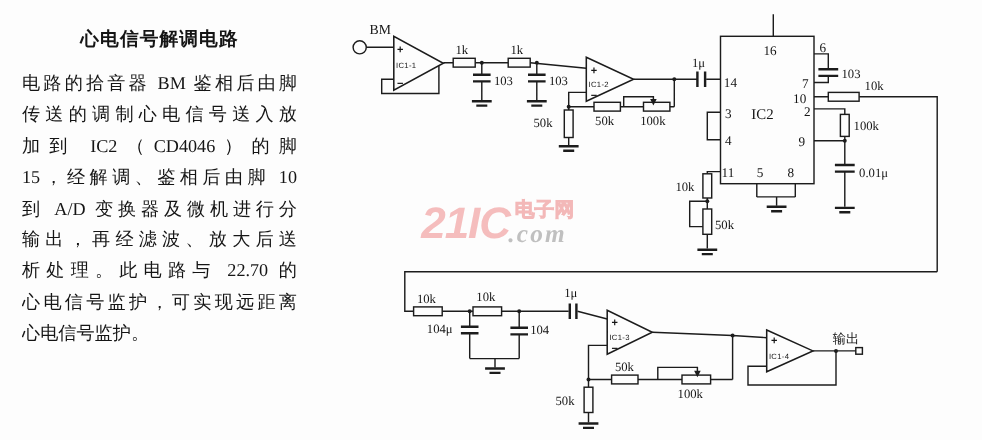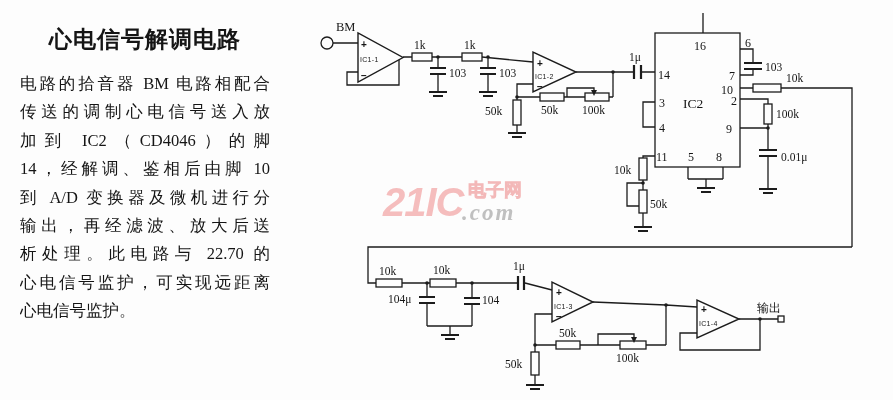--- a/index.html
+++ b/index.html
@@ -1,19 +1,19 @@
 <!DOCTYPE html>
 <html><head>
 <meta charset="utf-8">
 <style>
   html,body{margin:0;padding:0;background:#ffffff;}
   .canvas{position:relative;width:893px;height:400px;background:#fdfdfd;overflow:hidden;
           font-family:"Liberation Serif","DejaVu Serif",serif;color:#151515;}
   .article{position:absolute;left:20px;top:24px;width:250px;}
-  .article .title{font-size:23px;font-weight:bold;text-align:center;letter-spacing:1px;margin-bottom:15px;}
+  .article .title{font-size:17px;font-weight:bold;text-align:center;letter-spacing:1px;margin-bottom:15px;}
   .bodyline{font-size:16.5px;height:28.4px;line-height:28.4px;text-align:justify;text-align-last:justify;overflow:hidden;}
   .bodyline.last{text-align-last:left;}
   svg{position:absolute;left:0;top:0;}
   .wire{stroke:#1c1c1c;stroke-width:1.3;fill:none;}
   .thick{stroke:#1c1c1c;stroke-width:2.2;fill:none;}
   .comp{stroke:#1c1c1c;stroke-width:1.3;fill:#fdfdfd;}
   .tri{stroke:#1c1c1c;stroke-width:1.4;fill:#fdfdfd;stroke-linejoin:miter;}
   .dot{fill:#1c1c1c;}
   .lbl{font-family:"Liberation Serif","DejaVu Serif",serif;font-size:11.5px;fill:#151515;}
   .pin{font-family:"Liberation Serif","DejaVu Serif",serif;font-size:12px;fill:#151515;}
@@ -192,24 +192,24 @@
       <circle class="dot" cx="427" cy="283" r="1.8"></circle>
         <circle class="dot" cx="472" cy="283" r="1.8"></circle>
       <circle class="dot" cx="666" cy="305" r="1.8"></circle>
         <circle class="dot" cx="535" cy="345" r="1.8"></circle>
       <circle class="dot" cx="760" cy="319" r="1.8"></circle>
     </g>
   </svg>
 
   <div class="article">
     <div class="title">心电信号解调电路</div>
-    <div class="bodyline">电路的拾音器 BM 电路相配合</div>
+    <div class="bodyline">电路的拾音器 BM 鉴相后由脚</div>
     <div class="bodyline">传送的调制心电信号送入放</div>
     <div class="bodyline">加到 IC2（CD4046）的脚</div>
-    <div class="bodyline">14，经解调、鉴相后由脚 10</div>
+    <div class="bodyline">15，经解调、鉴相后由脚 10</div>
     <div class="bodyline">到 A/D 变换器及微机进行分</div>
     <div class="bodyline">输出，再经滤波、放大后送</div>
     <div class="bodyline">析处理。此电路与 22.70 的</div>
     <div class="bodyline">心电信号监护，可实现远距离</div>
     <div class="bodyline last">心电信号监护。</div>
   </div>
 
 </div>
 
 </body></html>

